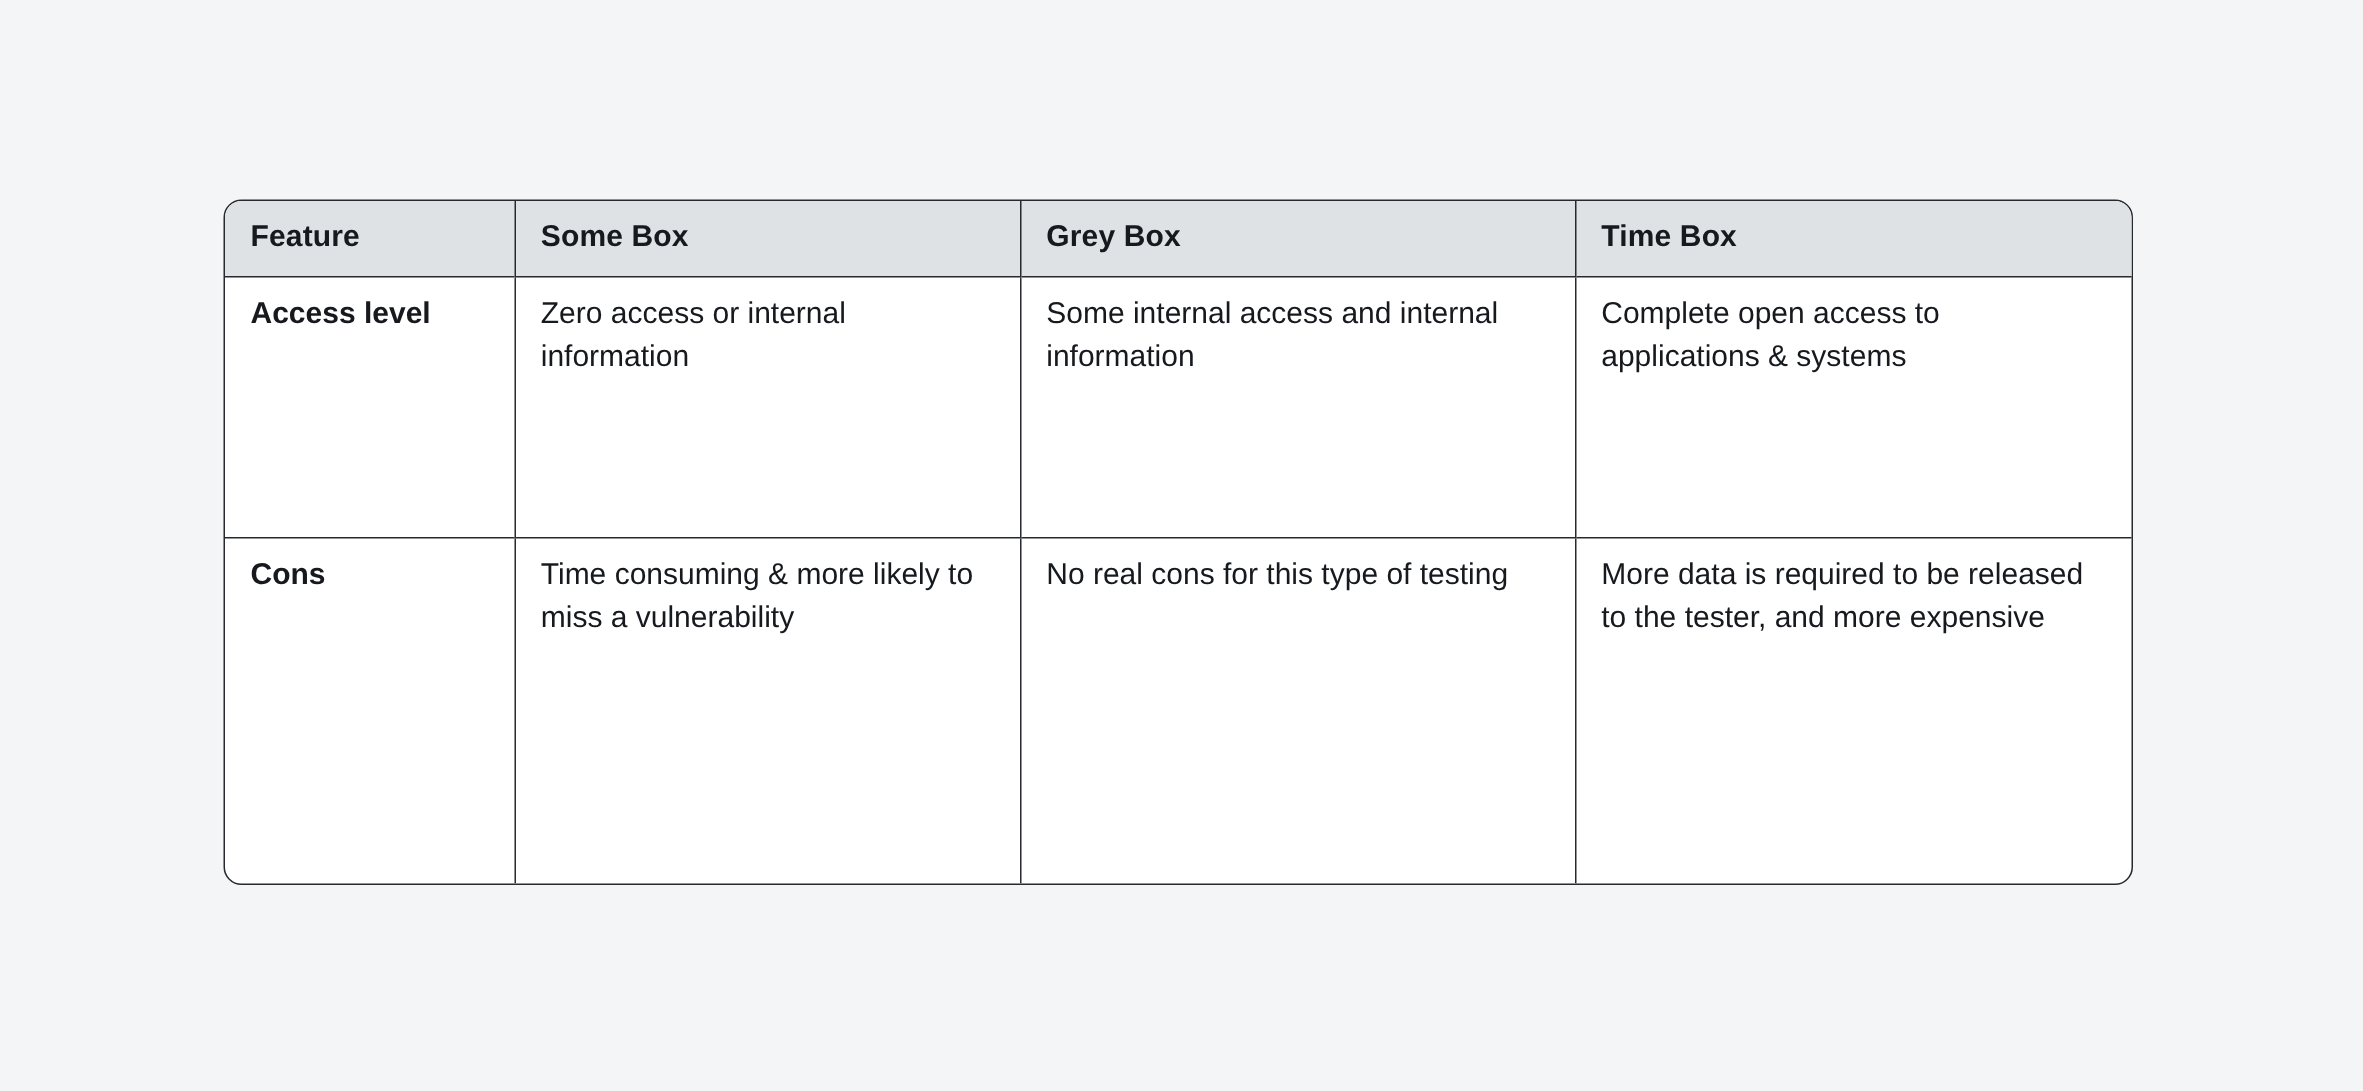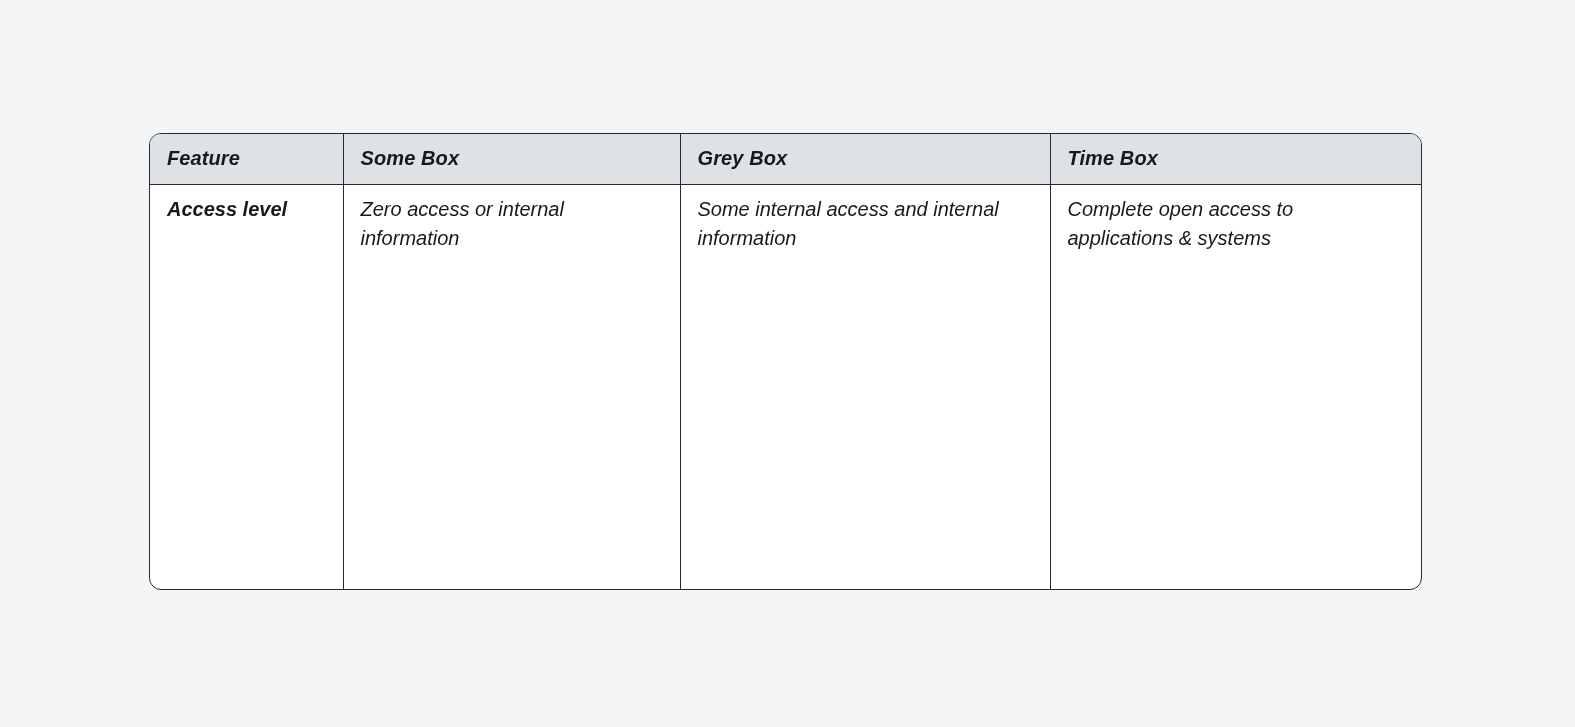--- a/index.html
+++ b/index.html
@@ -16,21 +16,20 @@
     width: 1273px; height: 457px;
     background: #ffffff;
     border: 1.5px solid #26292d;
     border-radius: 12px;
     overflow: hidden;
   }
   table.compare {
     width: 100%; height: 100%;
     border-collapse: collapse;
     table-layout: fixed;
-    font-style: italic;
   }
   col.c-feature { width: 193px; }
   col.c-black   { width: 337px; }
   col.c-grey    { width: 370px; }
   col.c-white   { width: 373px; }
 
   thead tr { height: 50px; }
   tbody tr.r-goal   { height: 115px; }
   tbody tr.r-access { height: 89px;  }
   tbody tr.r-pros   { height: 86px;  }
@@ -79,15 +78,21 @@
         <th>Time Box</th>
       </tr>
     </thead>
     <tbody>
       <tr class="r-access">
         <td class="row-label">Access level</td>
         <td>Zero access or internal information</td>
         <td>Some internal access and internal information</td>
         <td>Complete open access to applications &amp; systems</td>
       </tr>
+      <tr class="r-cons">
+        <td class="row-label">Cons</td>
+        <td>Time consuming &amp; more likely to miss a vulnerability</td>
+        <td>No real cons for this type of testing</td>
+        <td>More data is required to be released to the tester, and more expensive</td>
+      </tr>
     </tbody>
   </table>
 </div>
 
 </body></html>

